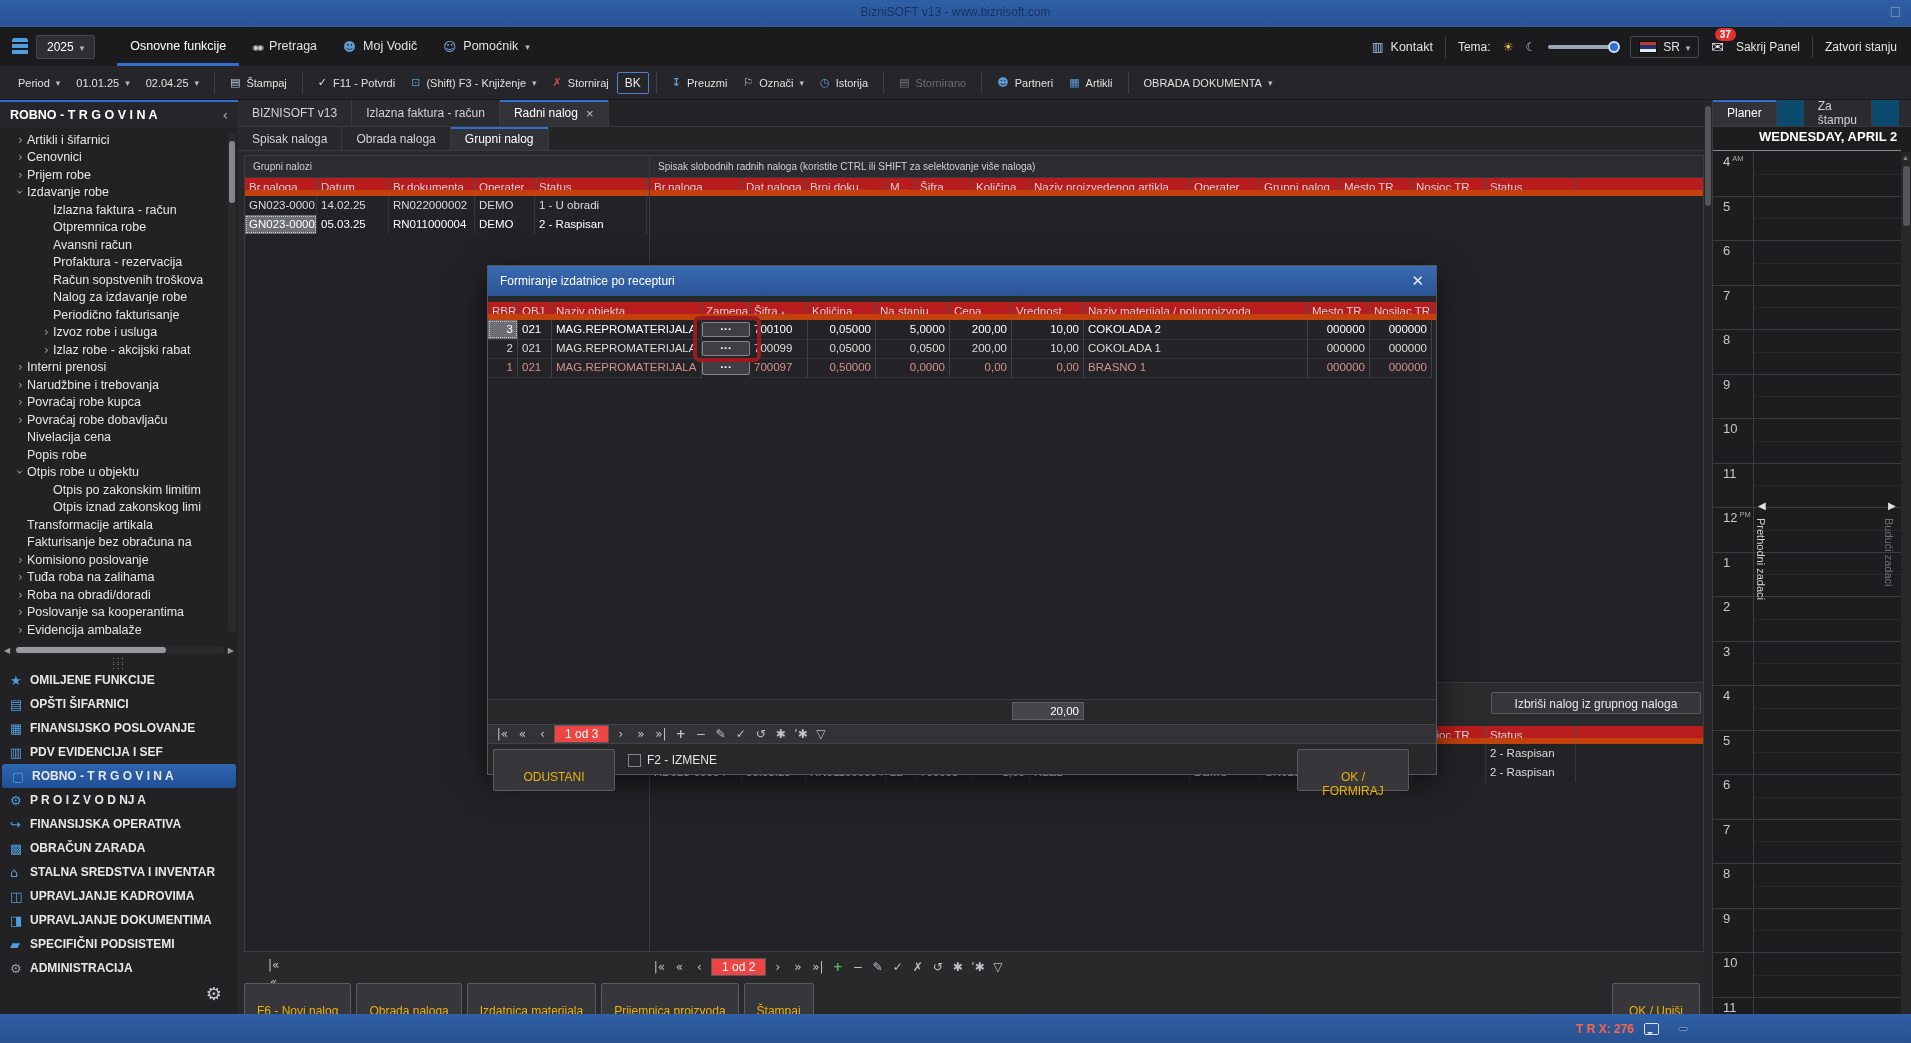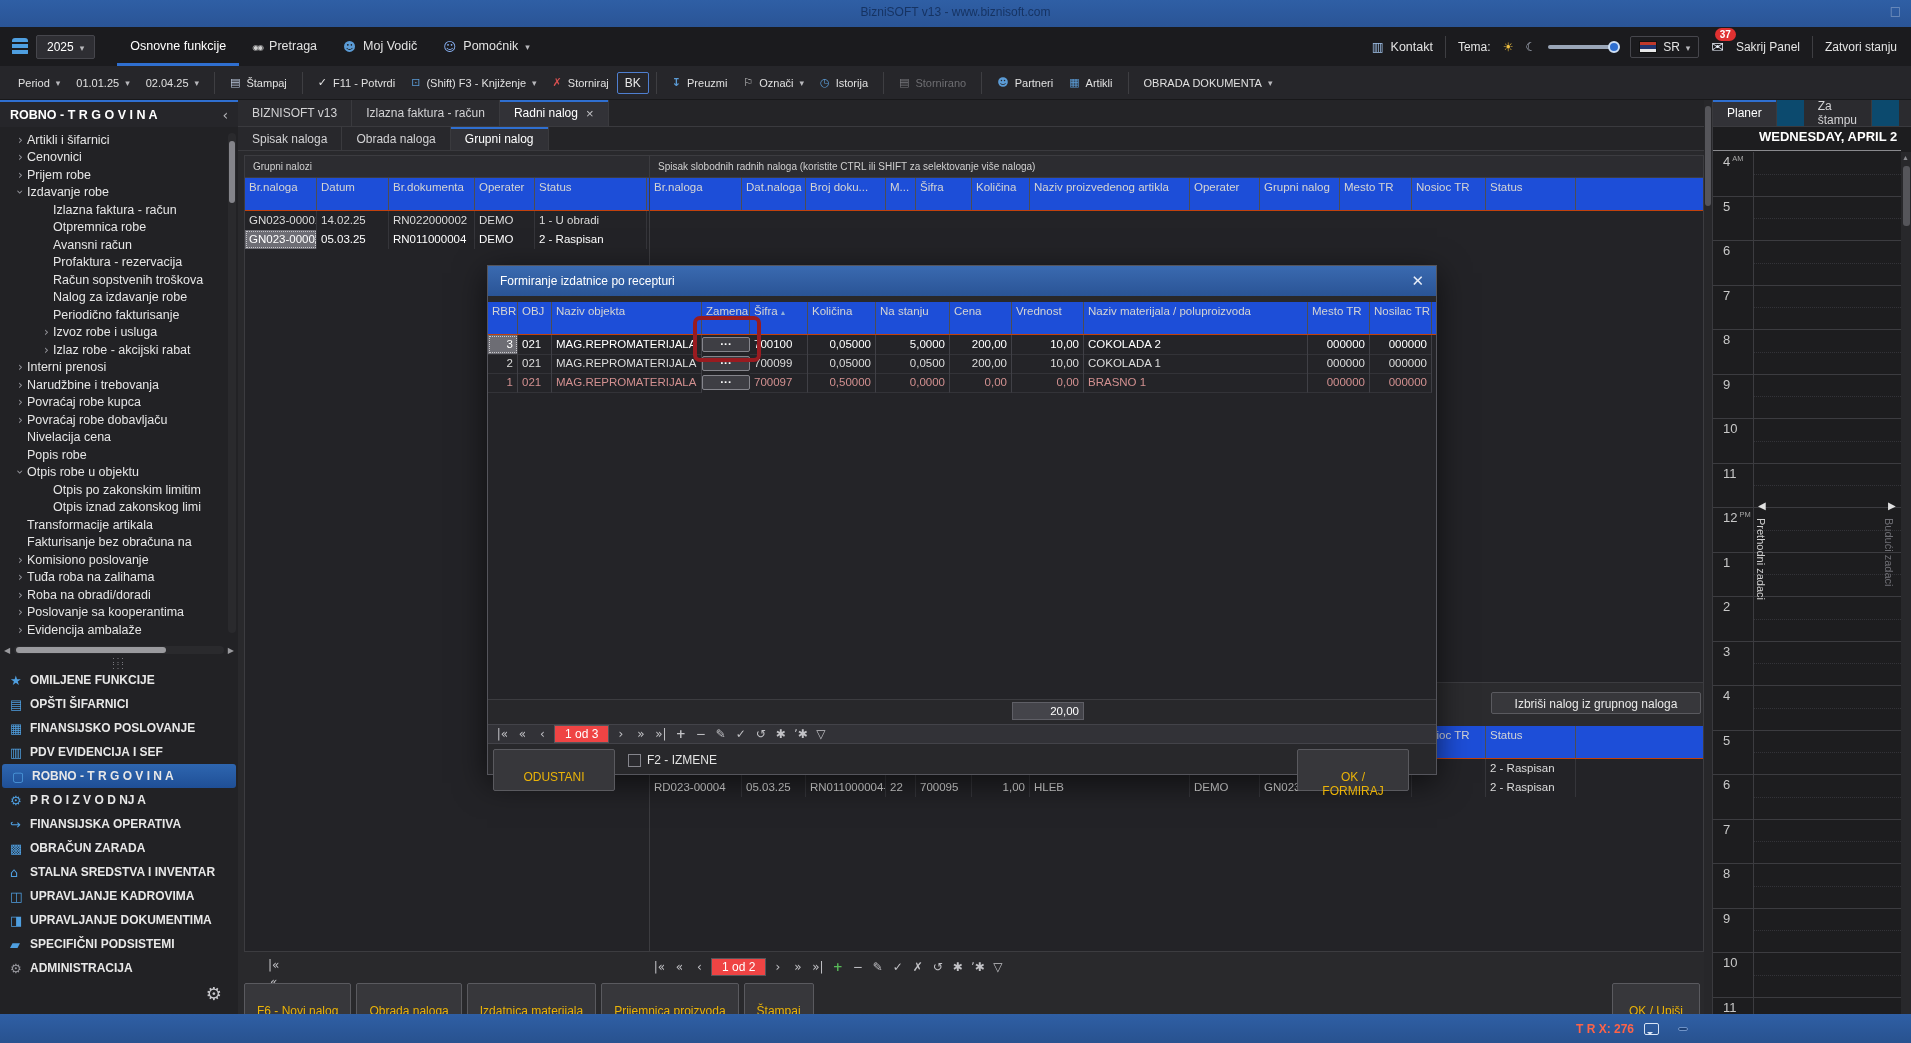--- a/index.html
+++ b/index.html
@@ -101,21 +101,21 @@
     font-size:12px; cursor:pointer; background:#2b2b2f; }
   .tab.state-active { background:#323237; color:#fff; box-shadow:inset 0 2px 0 #2f6fd0; }
   .tab .tclose:empty { display:none; }
   .tab .tclose { color:#c0c0c4; font-size:13px; }
   .subtabs { position:absolute; left:0; top:27px; width:100%; height:24px; background:#242427; display:flex; border-bottom:1px solid #3a3a3e; }
   .subtabs .tab { background:#28282c; }
   .subtabs .tab.state-active { background:#313136; box-shadow:inset 0 2px 0 #2f6fd0; }
 
   .panel { position:absolute; background:#232327; border:1px solid #3c3c40; }
   .pcap { height:22px; line-height:22px; padding:0 8px; background:#2c2c30; color:#d0d0d0; border-bottom:1px solid #3c3c40; font-size:10px; white-space:nowrap; overflow:hidden; }
-  .thead { display:flex; background:#1d4ed8; border-bottom:1px solid #c2410c; height:33px; }
+  .thead { display:flex; background:#b91c1c; border-bottom:6px solid #c2410c; height:18px; }
   .th { flex:0 0 auto; padding:0 4px; line-height:18px; font-size:11.5px; color:#d4d4d4; border-right:1px solid #4d4d52; overflow:hidden; white-space:nowrap; cursor:pointer; }
   .thead::after { content:""; flex:1; }
   .tr { display:flex; height:19px; cursor:pointer; }
   .td { flex:0 0 auto; padding:0 4px; line-height:19px; font-size:11.5px; color:#dcdcdc; border-right:1px solid #35353a; overflow:hidden; white-space:nowrap; }
   .tr.state-selected { background:#6d6d74; outline:1px dotted #c8c8cc; outline-offset:-2px; }
   .tr.state-selected .td { color:#fff; }
   .tr.state-nostock .td { color:#d29090; }
 
   
   .g-cols .c0{width:72px;} .g-cols .c1{width:72px;} .g-cols .c2{width:86px;} .g-cols .c3{width:60px;} .g-cols .c4{width:112px;}

